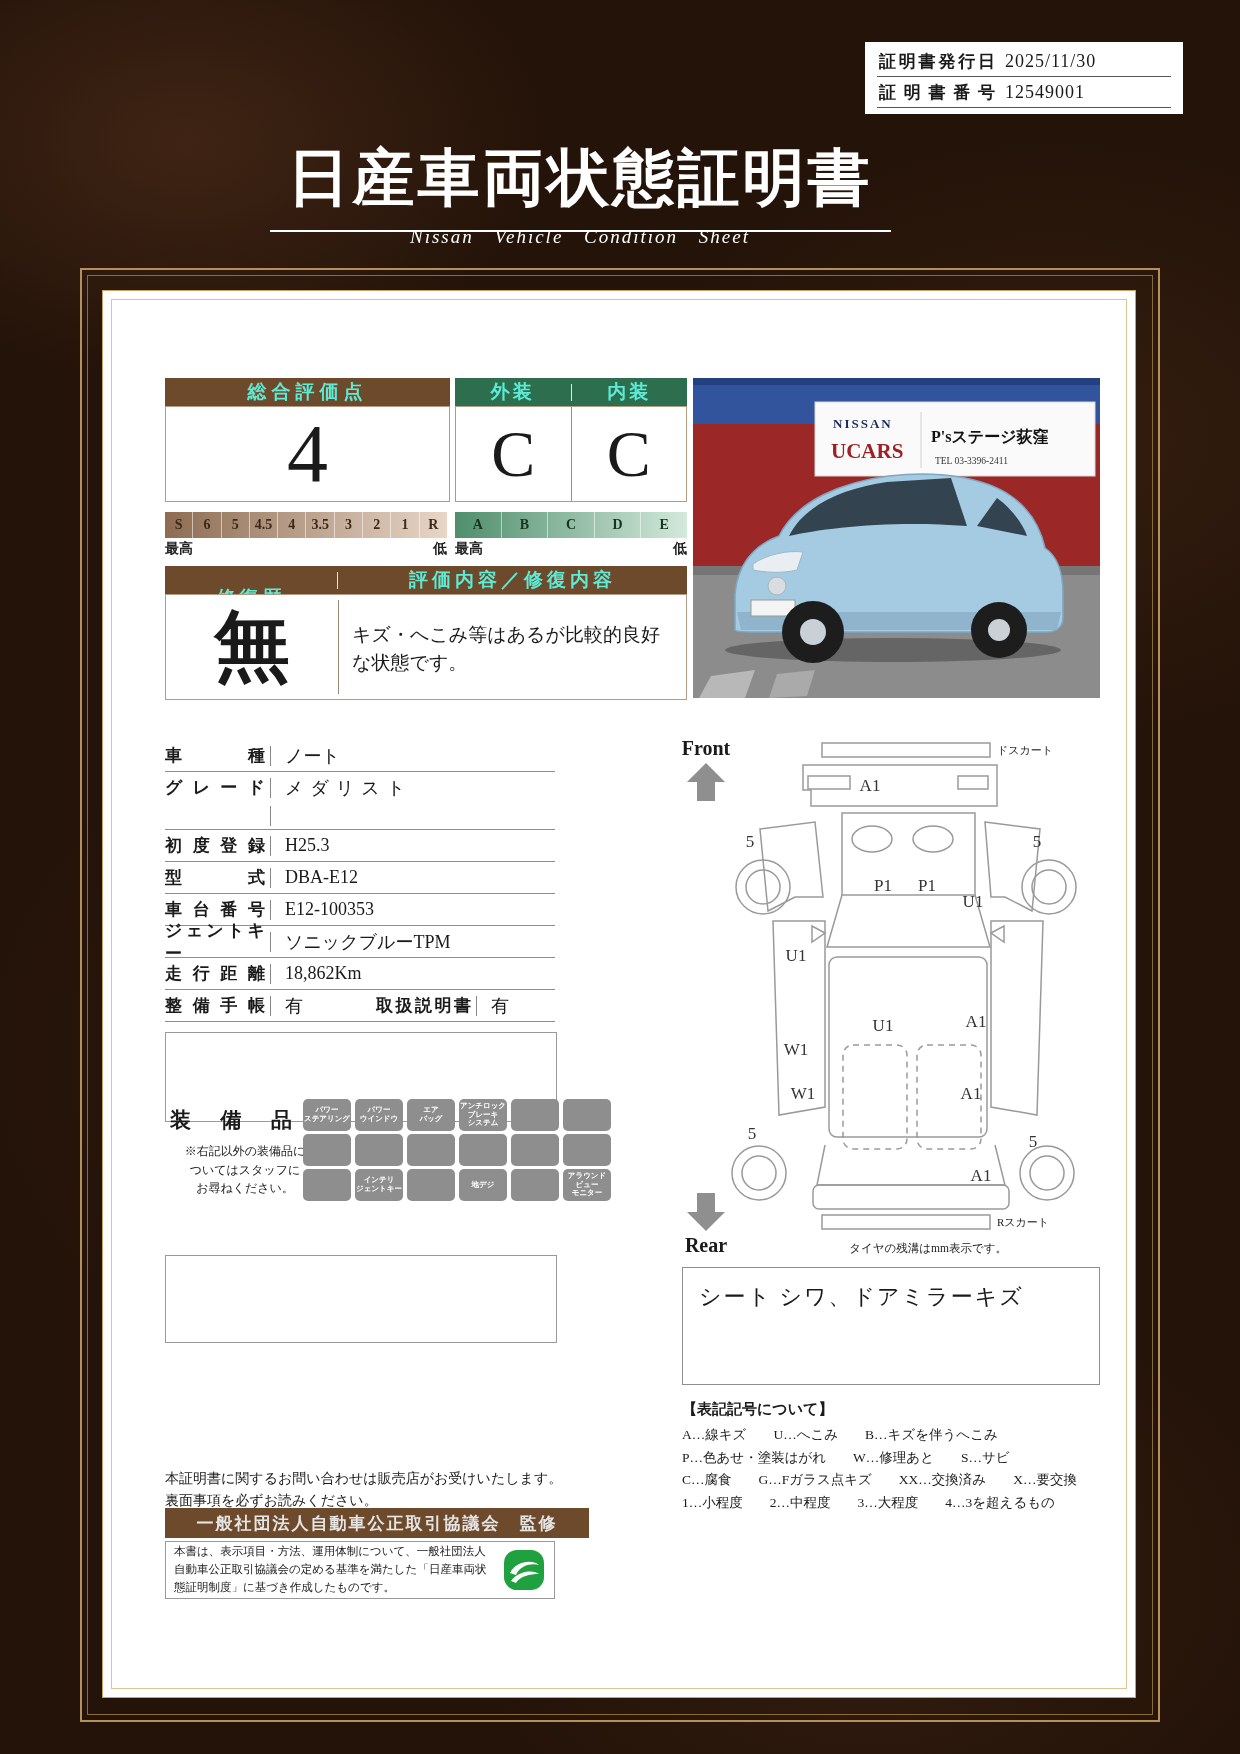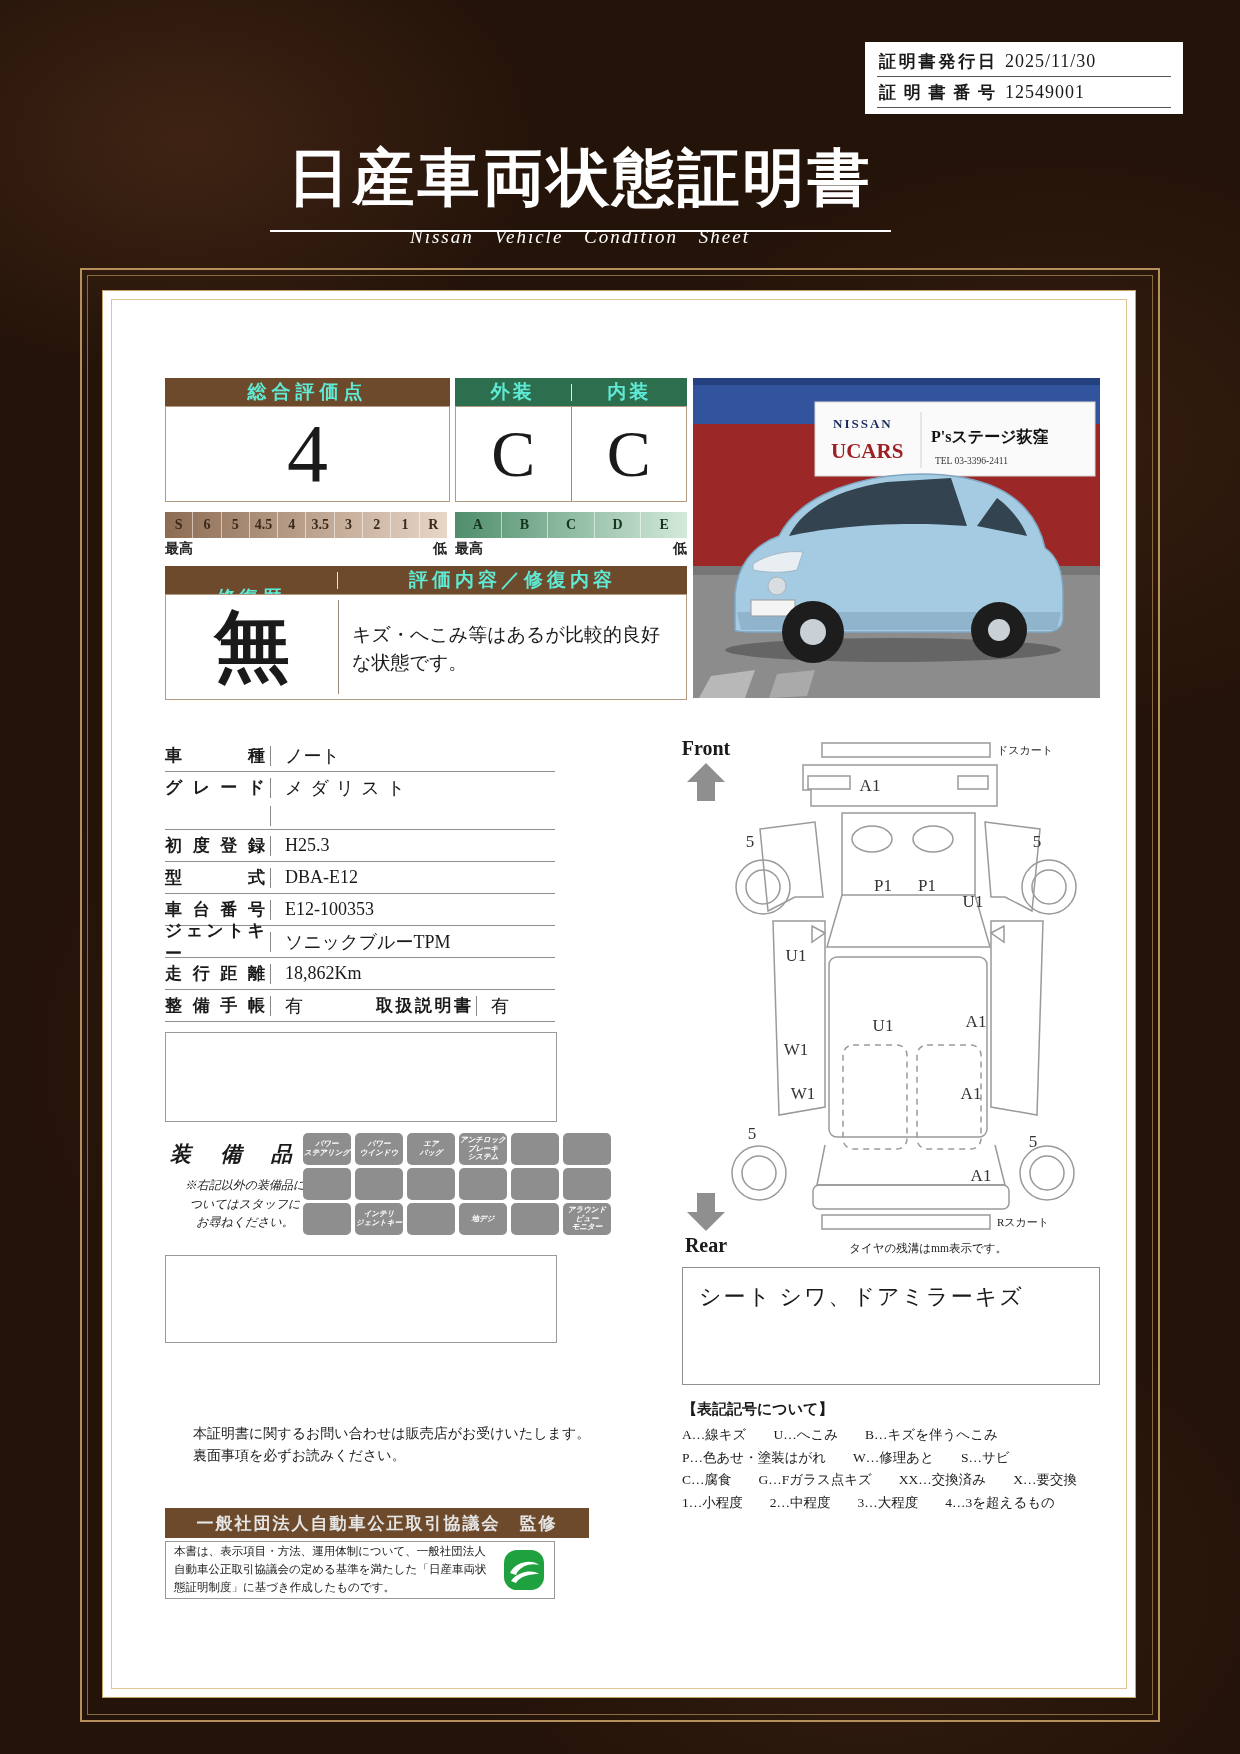--- a/index.html
+++ b/index.html
@@ -71,28 +71,28 @@
   .dvalue{padding-left:14px;font-size:18px;white-space:nowrap;}
   .dvalue.short{width:90px;box-sizing:border-box;}
   .dpair2{display:flex;align-items:center;margin-left:15px;}
   .dlabel2{display:inline-block;width:95px;font-size:17px;font-weight:600;text-align:justify;text-align-last:justify;flex:none;}
   #dealer .dvalue{font-size:19px;letter-spacing:1px;}
   
   .empty-box{border:1px solid #9a9a9a;background:#fff;}
   #box1{left:165px;top:1032px;width:390px;height:88px;}
   #box2{left:165px;top:1255px;width:390px;height:86px;}
   
-  #equip{left:165px;top:1130px;width:450px;height:115px;font-style:italic;}
+  #equip{left:165px;top:1096px;width:450px;height:115px;}
   .equip-label{position:absolute;left:5px;top:10px;width:122px;font-size:21px;font-weight:700;text-align:justify;text-align-last:justify;}
   .equip-note{position:absolute;left:0px;top:46px;width:160px;font-size:12px;line-height:1.55;white-space:pre-line;text-align:center;}
   .equip-grid{position:absolute;left:138px;top:3px;display:grid;grid-template-columns:repeat(6,48px);grid-auto-rows:32px;gap:3px 4px;}
   .equip-cell{background:#8e8e8e;border-radius:5px;color:#fff;display:flex;align-items:center;justify-content:center;text-align:center;
     font-family:"Liberation Sans","DejaVu Sans",sans-serif;font-weight:700;font-size:7.5px;line-height:1.15;white-space:pre-line;}
   
-  #fineprint{left:165px;top:1423px;width:400px;font-size:14px;line-height:1.6;margin-left:28px;}
+  #fineprint{left:165px;top:1468px;width:400px;font-size:14px;line-height:1.6;}
   #assoc-bar{left:165px;top:1508px;width:424px;height:30px;background:#6d4a2b;color:#e5e5e5;font-size:17px;font-weight:700;
     letter-spacing:2px;display:flex;align-items:center;justify-content:center;}
   #assoc-box{left:165px;top:1541px;width:390px;height:58px;border:1px solid #999;box-sizing:border-box;display:flex;align-items:center;padding:4px 8px;background:#fff;}
   .assoc-text{flex:1;font-size:11.5px;line-height:1.55;}
   .assoc-logo{width:44px;height:44px;margin-left:6px;flex:none;}
   
   #photo{left:693px;top:378px;width:407px;height:320px;}
   #diagram{left:675px;top:735px;width:425px;height:530px;}
   #notes-box{left:682px;top:1267px;width:418px;height:118px;border:1px solid #8f8f8f;box-sizing:border-box;padding:14px 16px;font-size:22px;letter-spacing:2px;background:#fff;}
   #legend{left:682px;top:1400px;width:430px;}

